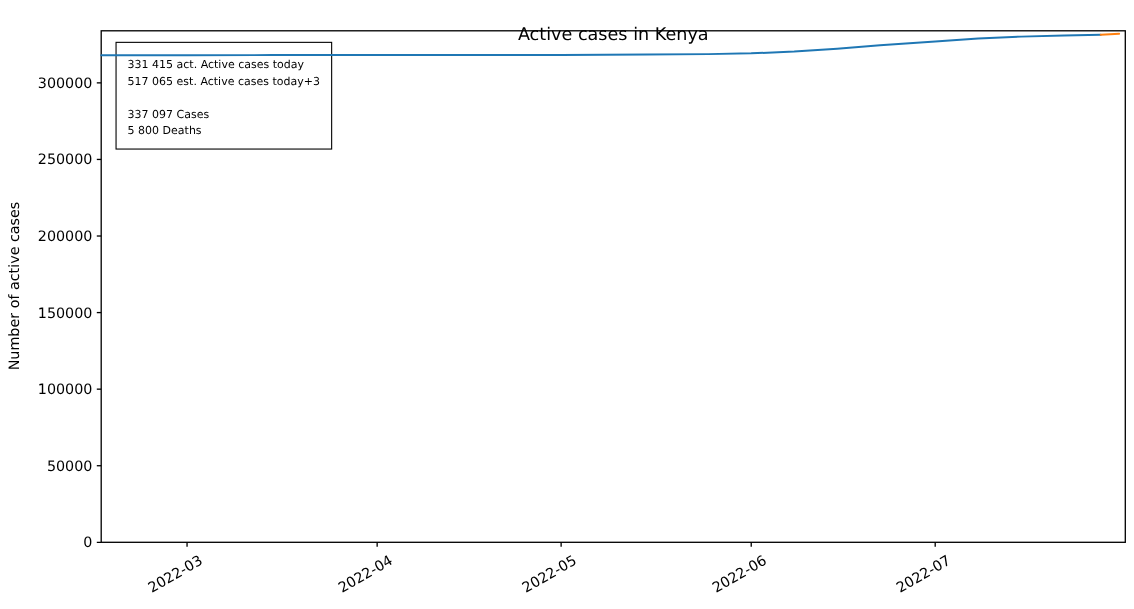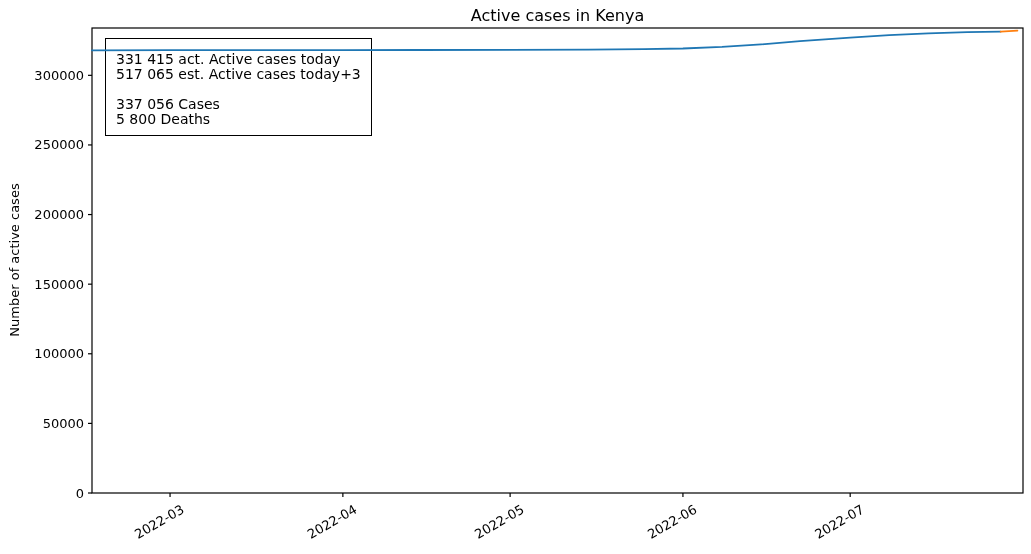--- a/index.html
+++ b/index.html
@@ -12,21 +12,21 @@
   .figure {
     position: relative;
     width: 1031px;
     height: 554px;
     background: #ffffff;
     overflow: hidden;
   }
   .chart-title {
     position: absolute;
     left: 92px;
-    top: 6px;
+    top: 21px;
     width: 931px;
     text-align: center;
     font-size: 16px;
     line-height: 20px;
     white-space: nowrap;
   }
   .y-axis-label {
     position: absolute;
     left: 14px;
     top: 260px;
@@ -34,21 +34,21 @@
     font-size: 13px;
     white-space: nowrap;
   }
   .annotation-box {
     position: absolute;
     left: 105px;
     top: 38px;
     padding: 13px 10px 8px 10px;
     border: 1px solid #000000;
     background: #ffffff;
-    font-size: 14px;
+    font-size: 10px;
     line-height: 15px;
     white-space: nowrap;
     z-index: 1;
   }
   .annotation-spacer { height: 15px; }
   .chart-svg {
     position: absolute;
     left: 0;
     top: 0;
     z-index: 2;
@@ -62,21 +62,21 @@
 <div class="figure">
 
   <div class="chart-title">Active cases in Kenya</div>
 
   <div class="y-axis-label">Number of active cases</div>
 
   <div class="annotation-box">
     <div>331 415 act. Active cases today</div>
     <div>517 065 est. Active cases today+3</div>
     <div class="annotation-spacer"></div>
-    <div>337 056 Cases</div>
+    <div>337 097 Cases</div>
     <div>5 800 Deaths</div>
   </div>
 
   <svg class="chart-svg" width="1031" height="554" viewBox="0 0 1031 554" xmlns="http://www.w3.org/2000/svg">
       <rect x="92" y="28" width="931" height="465" fill="none" stroke="#000000" stroke-width="1.2"></rect>
       <line x1="88" y1="493" x2="92" y2="493" stroke="#000000" stroke-width="1.2"></line>
       <text x="84" y="497.5" text-anchor="end" font-size="13" fill="#000000">0</text>
       <line x1="88" y1="423.38922155688624" x2="92" y2="423.38922155688624" stroke="#000000" stroke-width="1.2"></line>
       <text x="84" y="427.88922155688624" text-anchor="end" font-size="13" fill="#000000">50000</text>
       <line x1="88" y1="353.7784431137725" x2="92" y2="353.7784431137725" stroke="#000000" stroke-width="1.2"></line>

